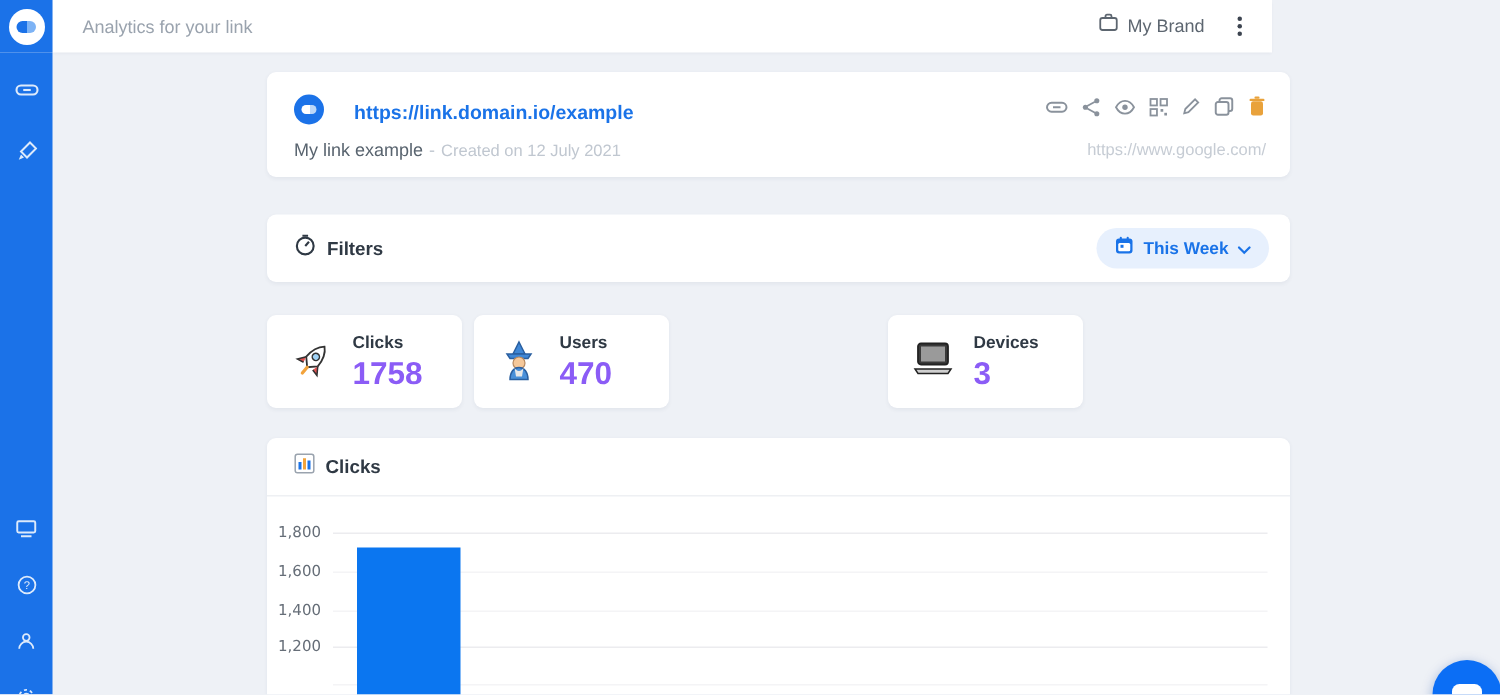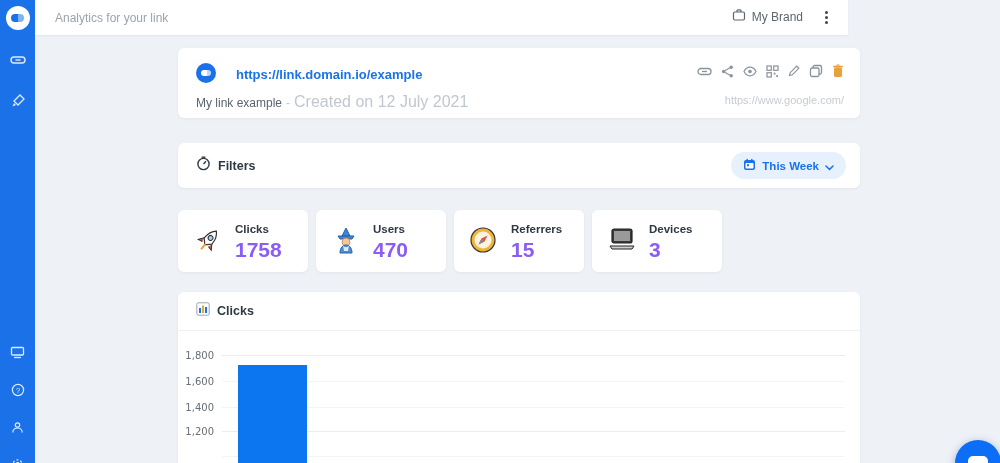--- a/index.html
+++ b/index.html
@@ -30,21 +30,21 @@
   .card { position:absolute; background:#fff; border-radius:6px; box-shadow:0 1px 3px rgba(30,50,90,.06); }
 
   
   .link-card { left:178px; top:48px; width:682px; height:70px; }
   .favicon { position:absolute; left:18px; top:15px; width:20px; height:20px; border-radius:50%; background:#1b72e8;
              display:flex; align-items:center; justify-content:center; }
   .favicon i { width:10px; height:6px; border-radius:3px; background:linear-gradient(90deg,#fff 55%,#bcd7f8 55%); display:block; }
   .link-url { position:absolute; left:46px; top:19px; font-size:13px; font-weight:bold; color:#1a73e8; cursor:pointer;margin-left:12px; }
   .link-sub { position:absolute; left:18px; top:45px; font-size:12px; color:#59646f; }
   .link-sub .sep { color:#c0c7d0; margin:0 4px; }
-  .link-sub .created { color:#c0c7d0; font-size:16px; }
+  .link-sub .created { color:#c0c7d0; font-size:11px; }
   .link-actions { position:absolute; right:16px; top:16px; display:flex; align-items:center; gap:9px; }
   .link-actions span { display:flex; cursor:pointer; }
   .link-dest { position:absolute; right:16px; top:46px; font-size:11px; color:#c6ccd4; }
 
   
   .filters-card { left:178px; top:143px; width:682px; height:45px; }
   .filters-left { position:absolute; left:18px; top:0; height:45px; display:flex; align-items:center; gap:7px; }
   .filters-title { font-size:12.5px; font-weight:bold; color:#2f3944; }
   .range-btn { position:absolute; right:14px; top:9px; height:27px; display:flex; align-items:center; gap:6px;
                background:#e7f0fd; border-radius:15px; padding:0 12px; cursor:pointer; }
@@ -267,34 +267,20 @@
           <circle cx="15" cy="16" r="4" fill="#f5c89a" stroke="#b78960" stroke-width="0.8"></circle>
           <path d="M9 27c0-5 2.5-8 6-8s6 3 6 8z" fill="#4a90d9" stroke="#2a5fa0" stroke-width="1"></path>
           <path d="M12 19c1 3 5 3 6 0l-1 6h-4z" fill="#e8e8e8"></path>
         </svg>
     </span>
     <div class="s-text">
       <div class="stat-label">Users</div>
       <div class="stat-value">470</div>
     </div>
   </div>
-  <div class="card stat-card" style="left:454px">
-    <span class="s-icon">
-      <svg width="28" height="28" viewBox="0 0 28 28">
-          <circle cx="14" cy="14" r="12" fill="#f2b33d" stroke="#333" stroke-width="1.2"></circle>
-          <circle cx="14" cy="14" r="8.5" fill="#fdf4dd"></circle>
-          <path d="M9.5 18.5l3-6 6-3-3 6z" fill="#e05252"></path>
-          <path d="M9.5 18.5l3-6 3 3z" fill="#888"></path>
-        </svg>
-    </span>
-    <div class="s-text">
-      <div class="stat-label">Referrers</div>
-      <div class="stat-value">15</div>
-    </div>
-  </div>
   <div class="card stat-card" style="left:592px">
     <span class="s-icon">
       <svg width="30" height="26" viewBox="0 0 30 26">
           <rect x="5" y="3" width="20" height="14" rx="2" fill="#3a3a3a" stroke="#222" stroke-width="1.2"></rect>
           <rect x="7" y="5" width="16" height="10" fill="#9a9a9a"></rect>
           <path d="M3 20h24l-2 3H5z" fill="#cfcfcf" stroke="#222" stroke-width="1"></path>
         </svg>
     </span>
     <div class="s-text">
       <div class="stat-label">Devices</div>

